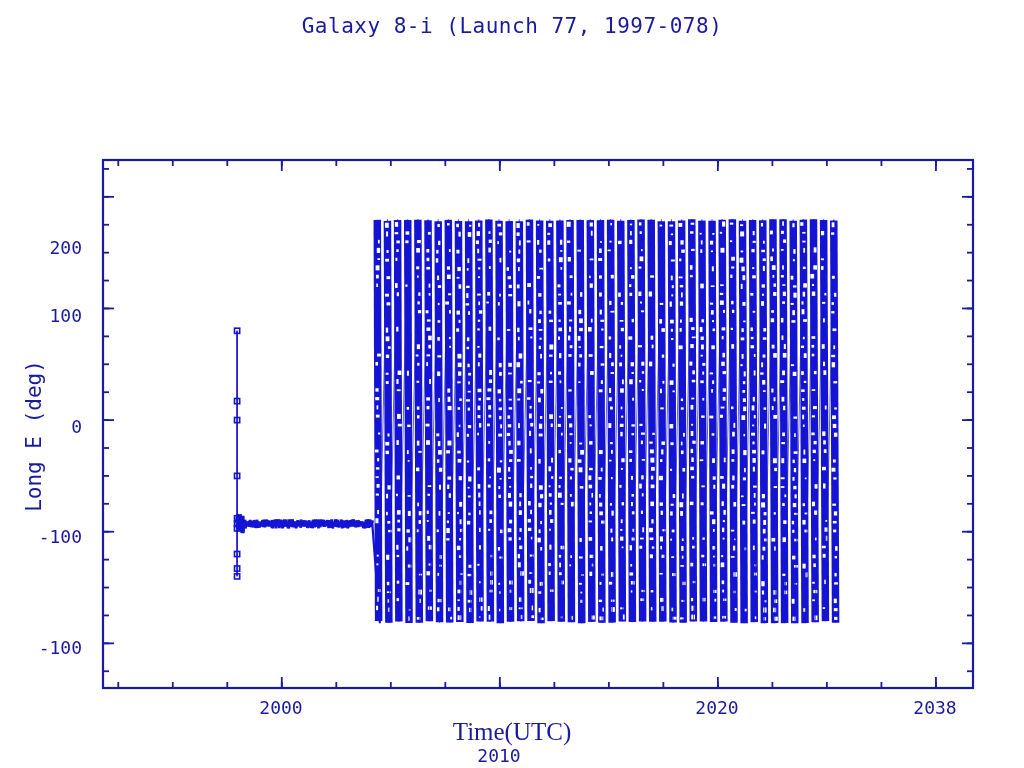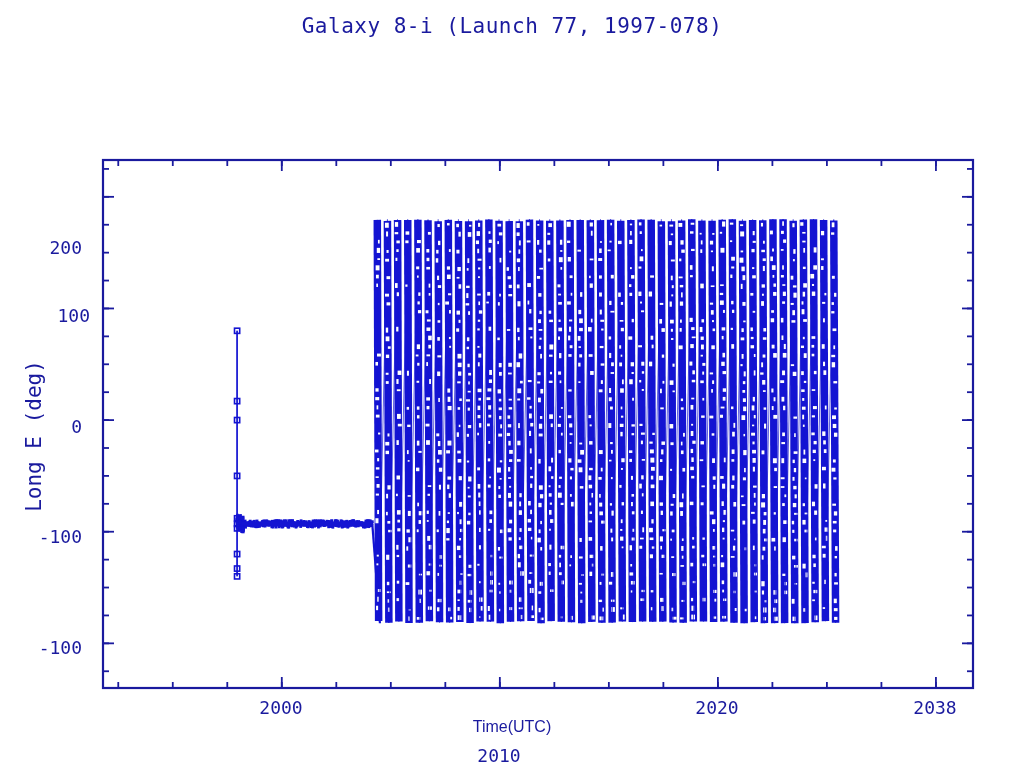--- a/index.html
+++ b/index.html
@@ -32,22 +32,22 @@
     font-family: "DejaVu Sans Mono", "Liberation Mono", monospace;
     color: #1a1a9e;
     white-space: pre;
   }
   .axis-label-x {
     position: absolute;
     left: 0;
     top: 718px;
     width: 1024px;
     text-align: center;
-    font-size: 16px;
-    font-family: Liberation Sans, sans-serif;
+    font-size: 25px;
+    font-family: Liberation Serif, serif;
     color: #1a1a9e;
     white-space: pre;
   }
   .axis-label-y {
     position: absolute;
     left: -96px;
     top: 424px;
     width: 260px;
     text-align: center;
     transform: rotate(-90deg);
@@ -82,21 +82,21 @@
 
 <div id="figure">
 
   <div class="fig-title">Galaxy 8-i (Launch 77, 1997-078)</div>
 
   <div class="axis-label-x">Time(UTC)</div>
 
   <div class="axis-label-y">Long E (deg)</div>
 
   <div class="tick-label y" style="left:22px; top:204px; width:60px;margin-top:43px;">200</div>
-  <div class="tick-label y" style="left:30px; top:315px; width:60px;">100</div>
+  <div class="tick-label y" style="left:22px; top:315px; width:60px;">100</div>
   <div class="tick-label y" style="left:22px; top:426px; width:60px;">0</div>
   <div class="tick-label y" style="left:22px; top:536px; width:60px;">-100</div>
   <div class="tick-label y" style="left:22px; top:647px; width:60px;">-100</div>
 
   <div class="tick-label x" style="left:281px; top:697px; width:80px;">2000</div>
   <div class="tick-label x" style="left:499px; top:697px; width:80px;margin-top:48px;">2010</div>
   <div class="tick-label x" style="left:717px; top:697px; width:80px;text-align:center;">2020</div>
   <div class="tick-label x" style="left:935px; top:697px; width:80px;">2038</div>
 
   <svg class="plot-canvas" width="1024" height="768">

